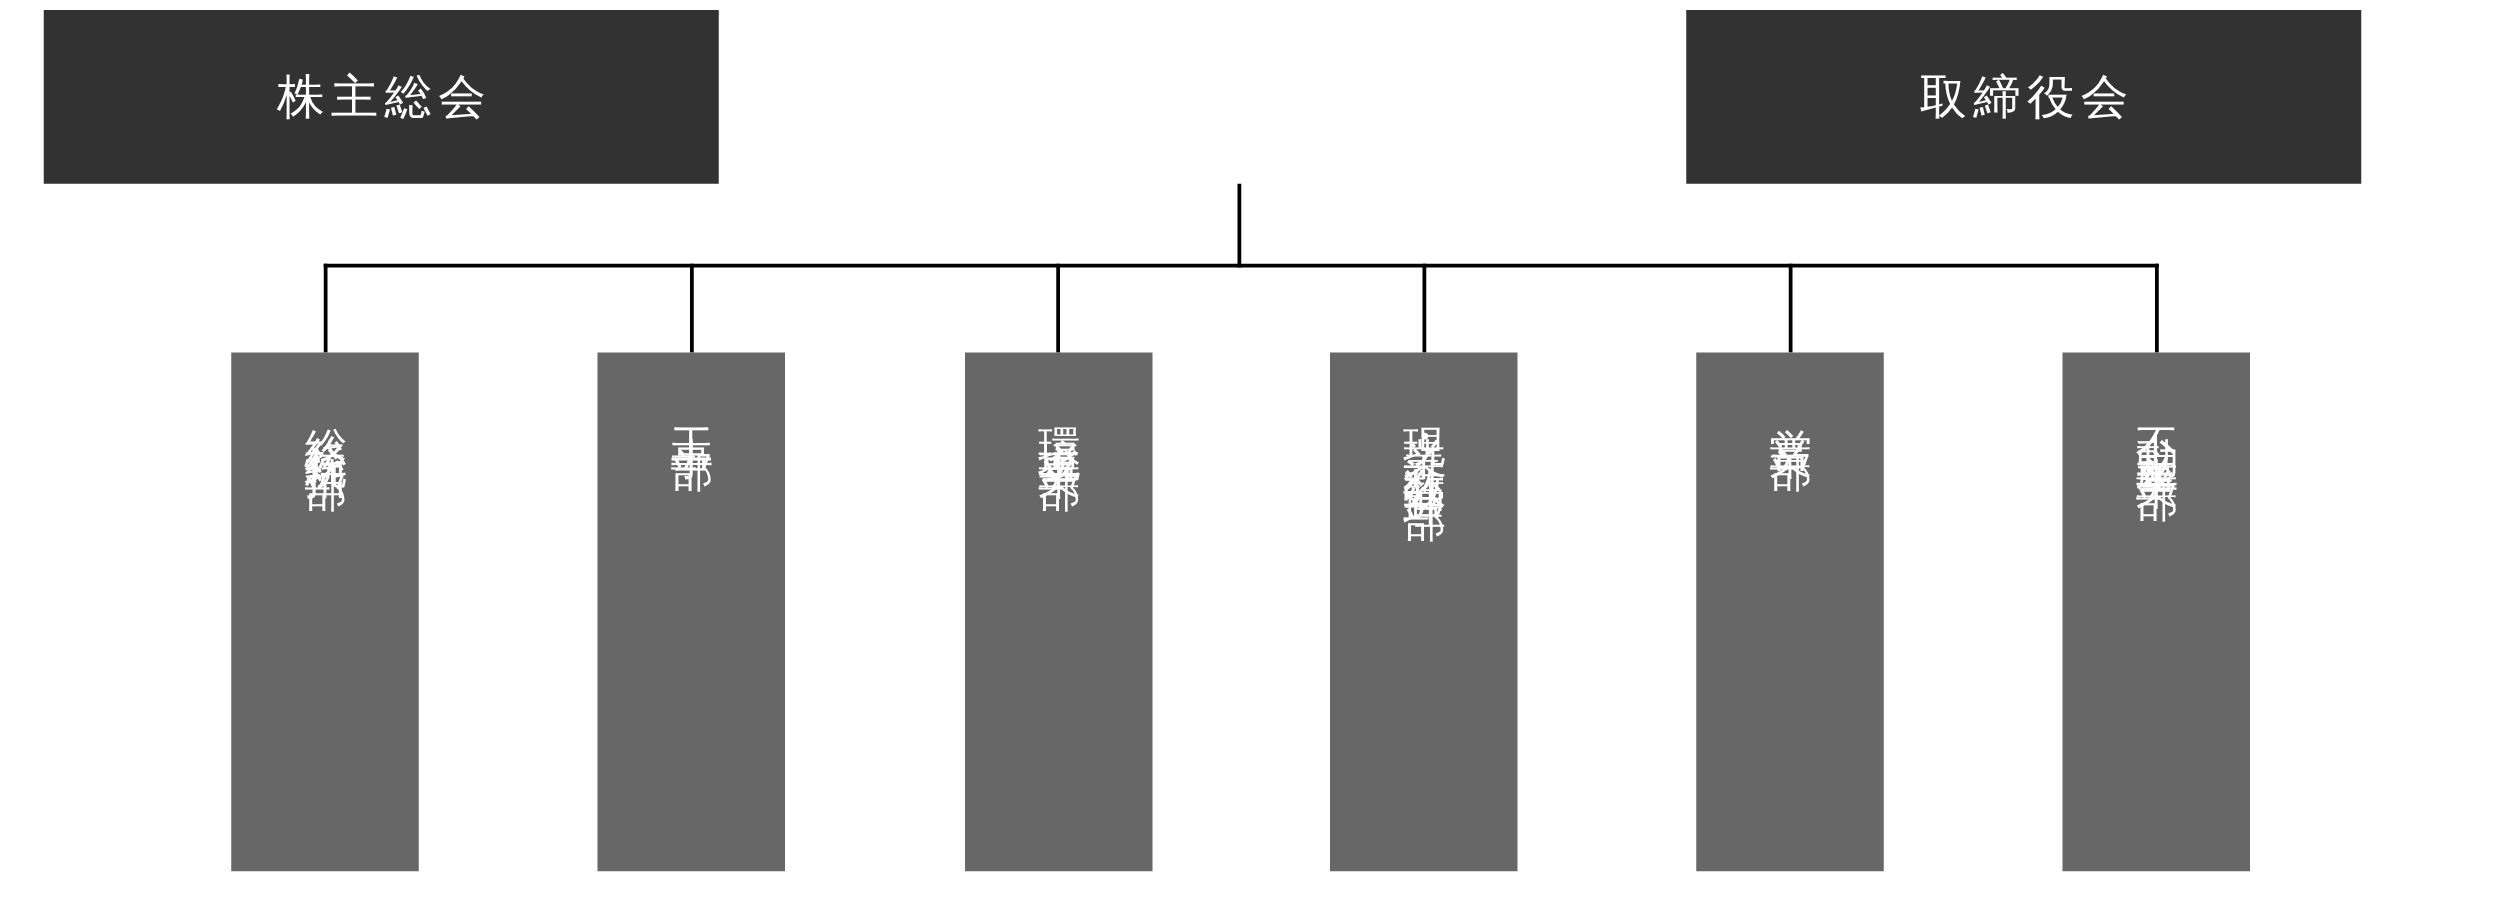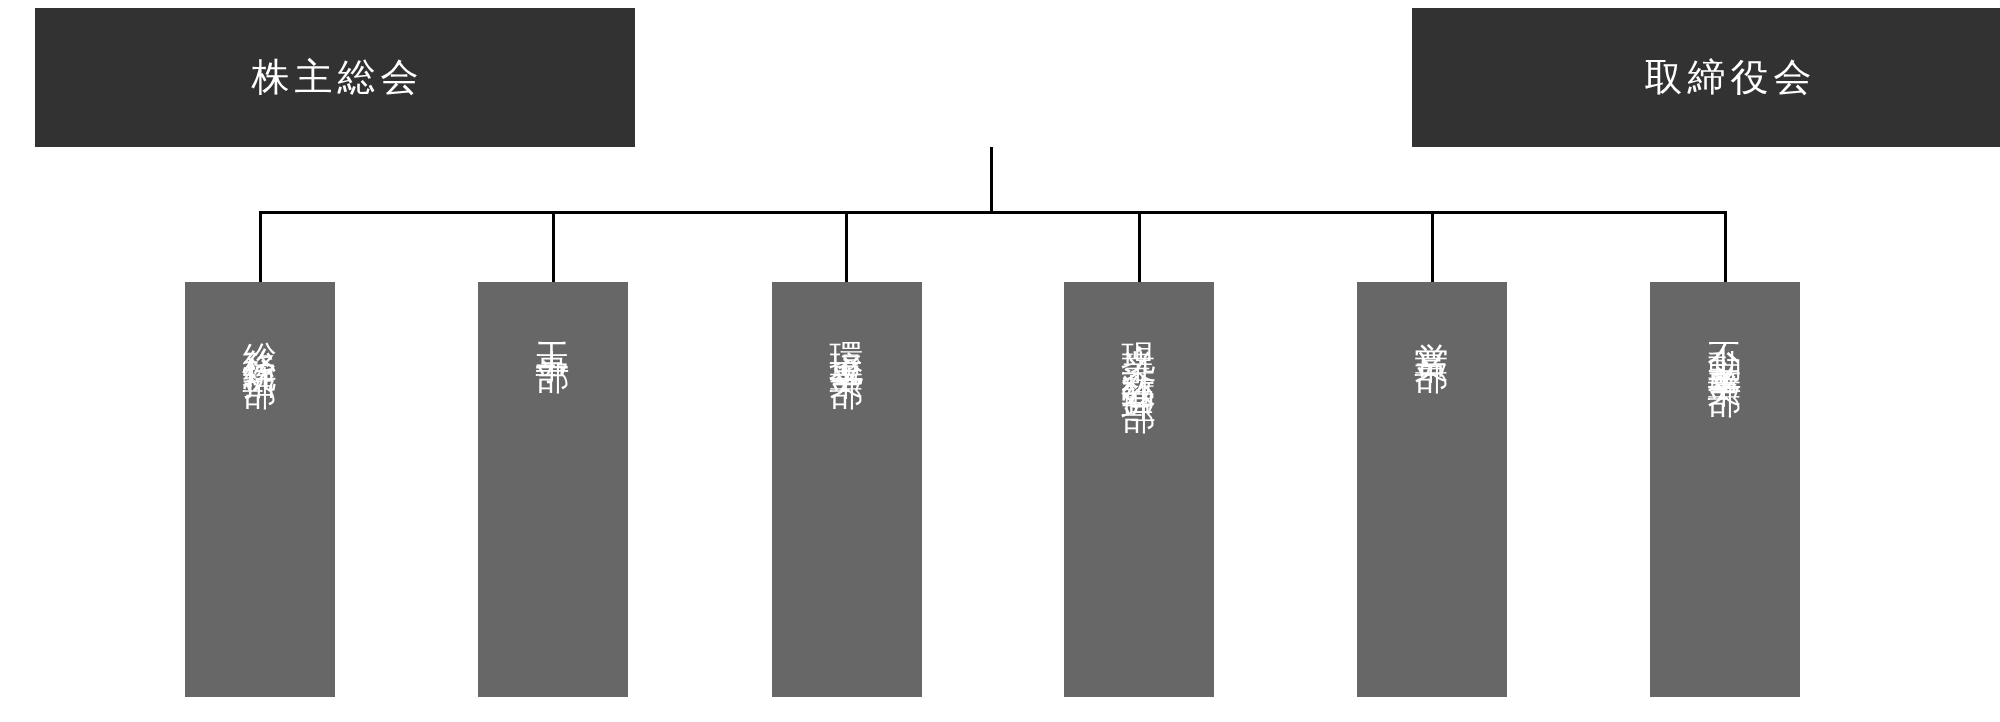--- a/index.html
+++ b/index.html
@@ -19,35 +19,35 @@
     width: 2000px;
     height: 722px;
     background: var(--canvas-bg);
     overflow: hidden;
   }
 
   
   .top-box {
     position: absolute;
     top: 8px;
-    width: 600px;
+    width: 540px;
     height: 139px;
     background: var(--top-box-bg);
     color: var(--node-text);
     display: flex;
     align-items: center;
     justify-content: center;
     font-size: 38px;
     letter-spacing: 5px;
     text-indent: 5px; 
     white-space: nowrap;
   }
   .top-box.pos-1 { left: 35px; }
   .top-box.pos-2 { left: 692px; }
-  .top-box.pos-3 { left: 1412px; padding-left: 16px; }
+  .top-box.pos-3 { left: 1349px; }
 
   
   .line {
     position: absolute;
     background: var(--line);
   }
   .president-drop { left: 990px; top: 147px; width: 3px; height: 67px; }
   .bus            { left: 259px; top: 211px; width: 1468px; height: 3px; }
   .drop           { top: 211px; width: 3px; height: 71px; }
   .drop.d1 { left: 259px; }

